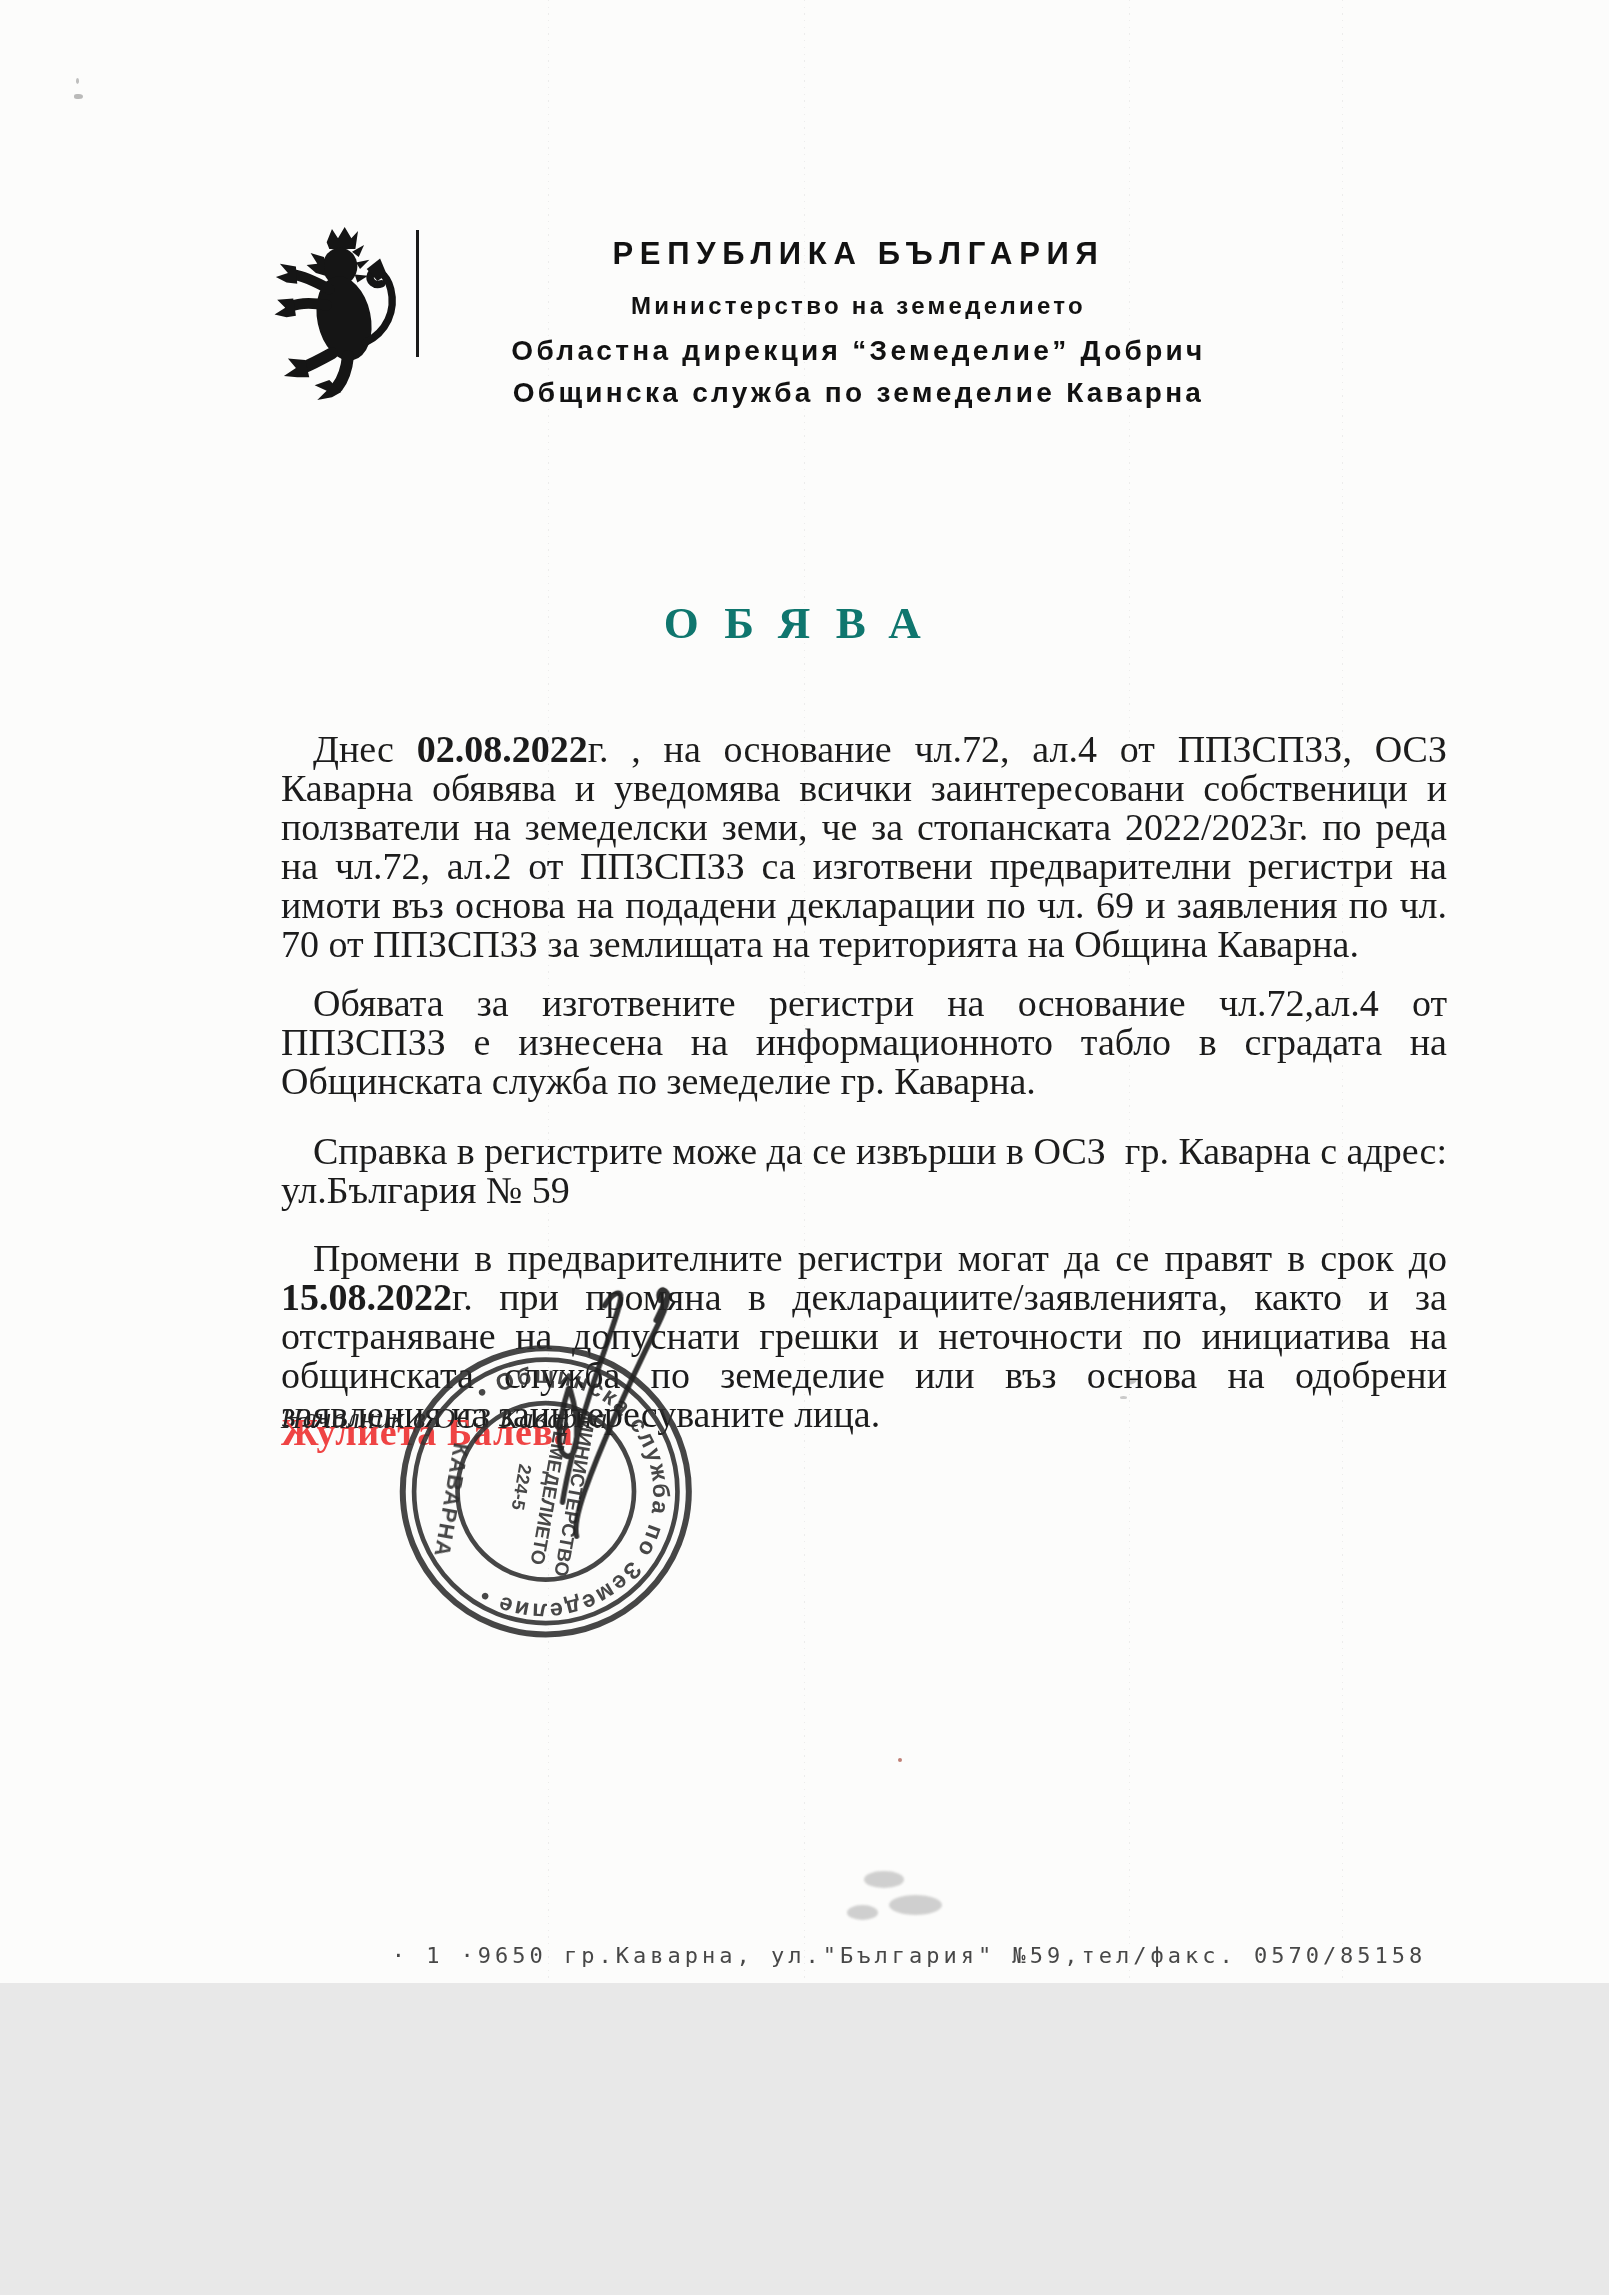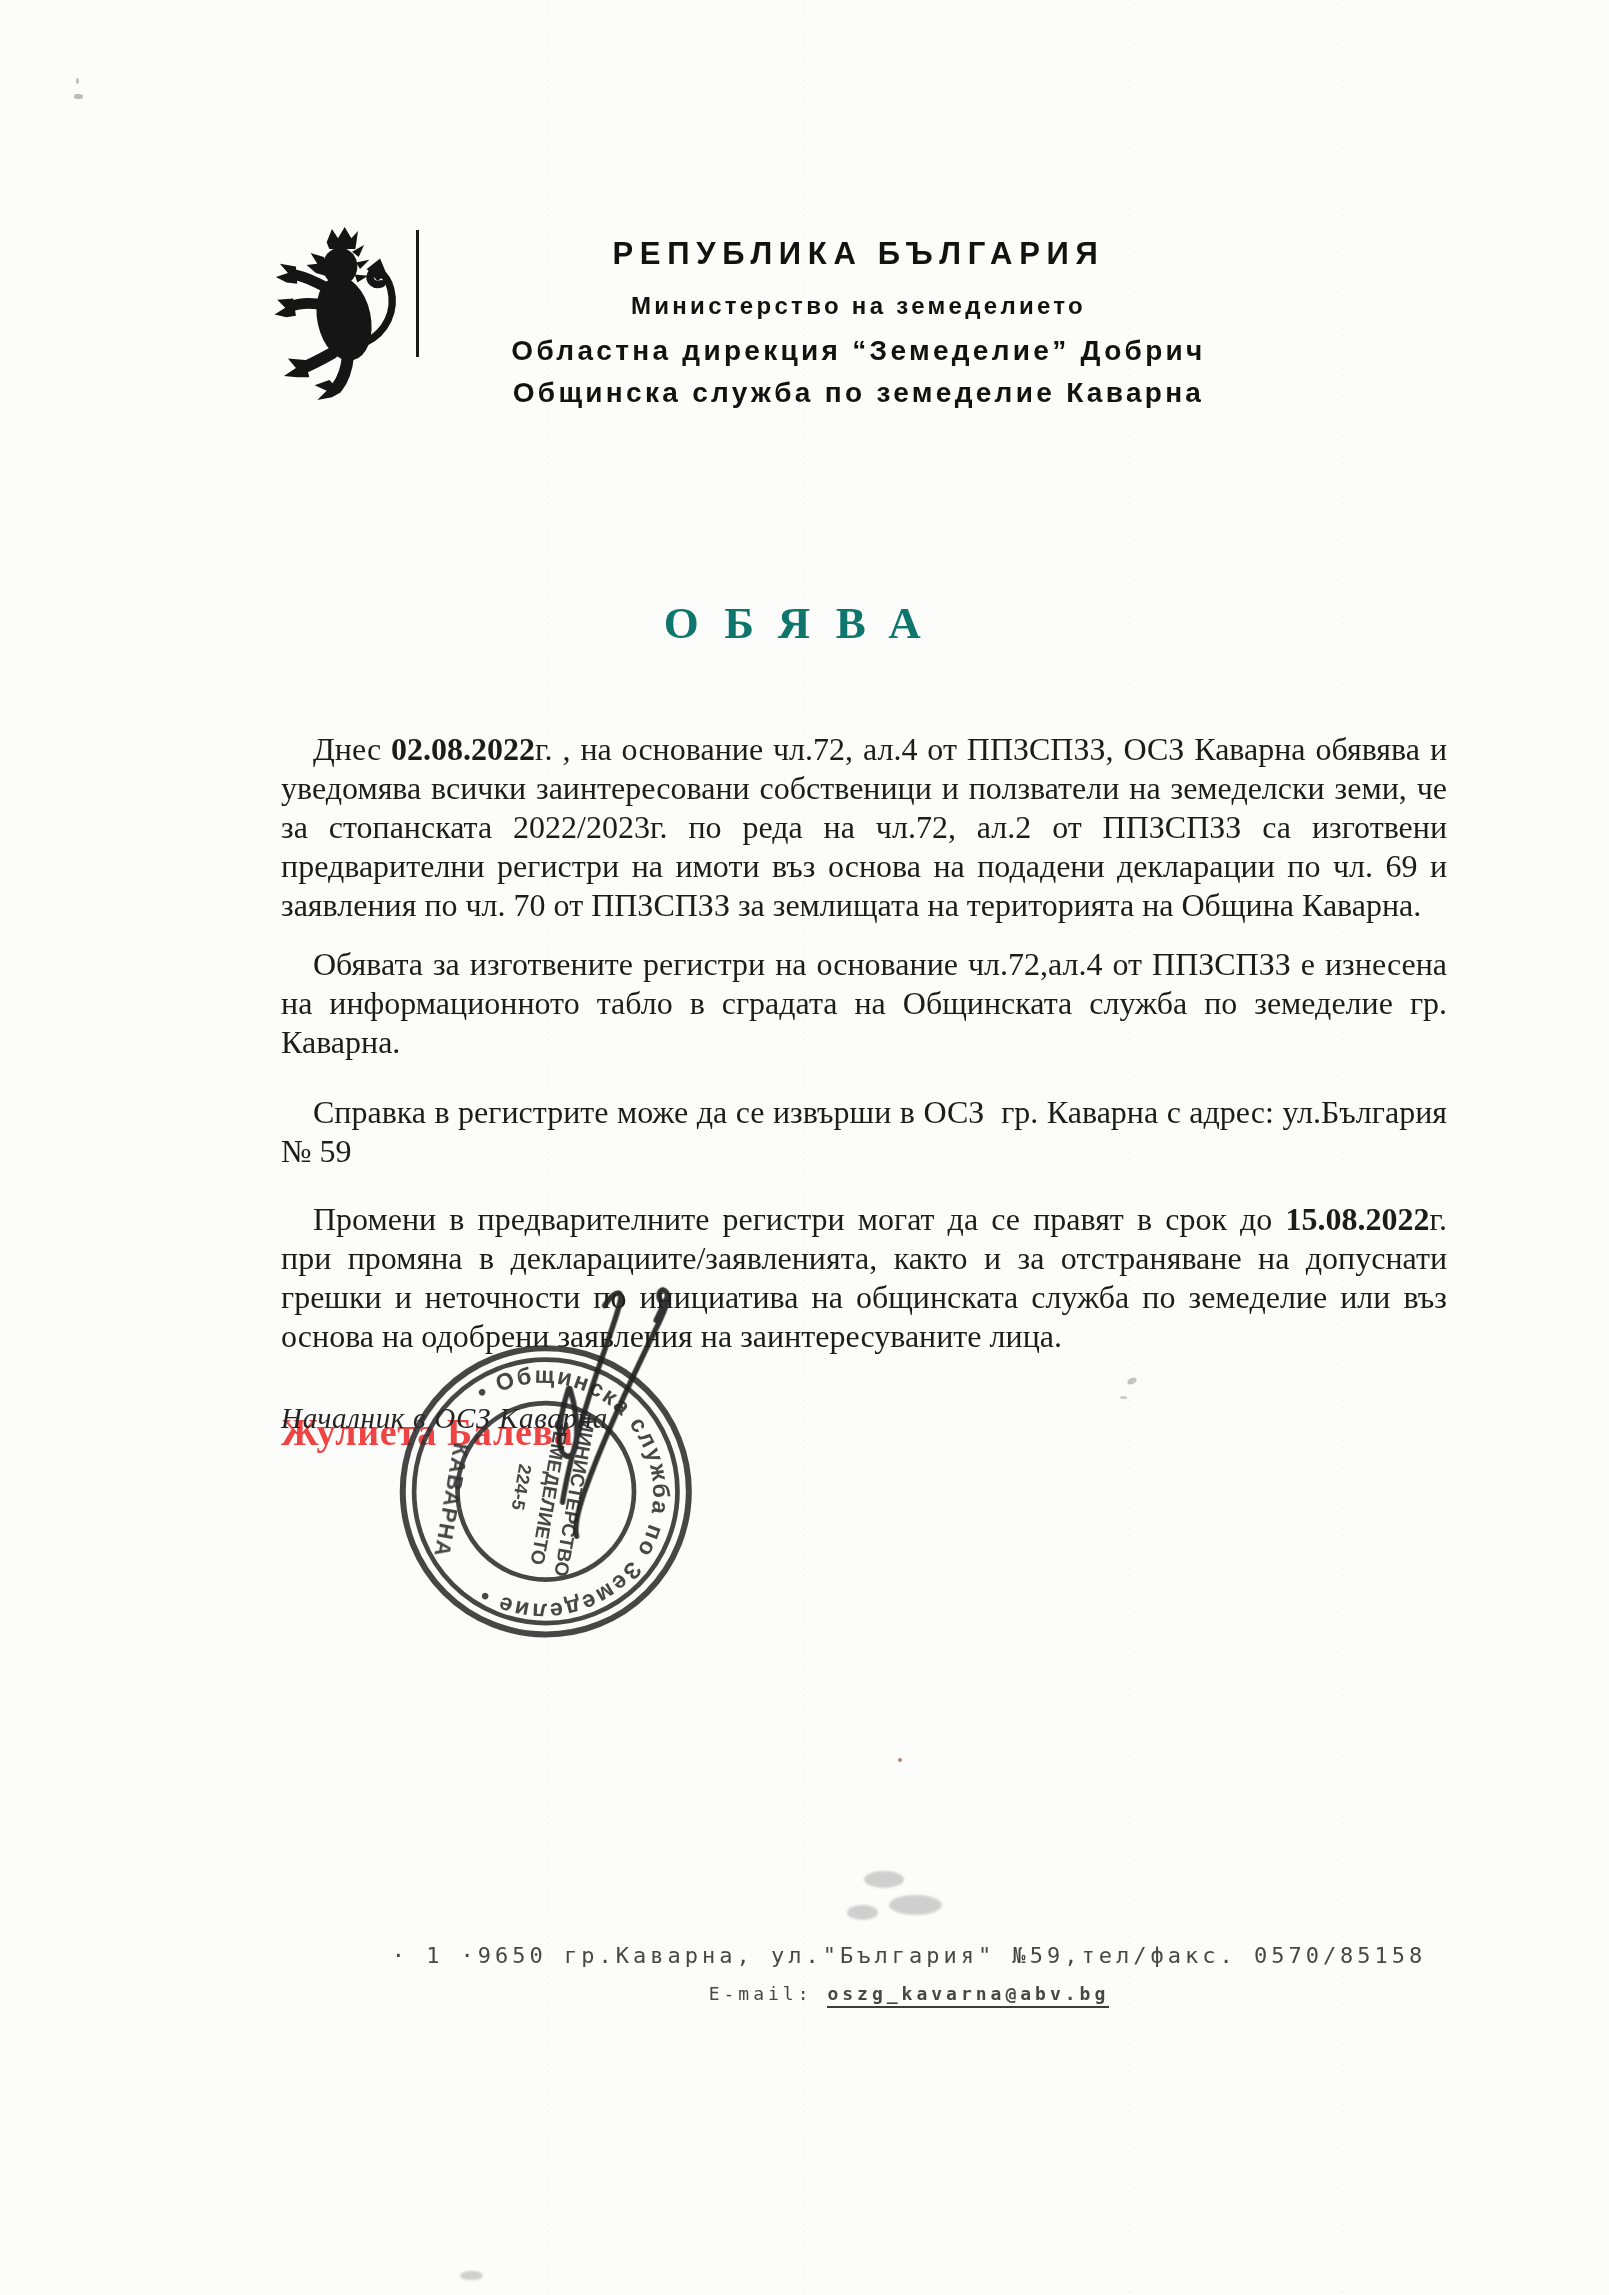--- a/index.html
+++ b/index.html
@@ -1,18 +1,18 @@
 <!DOCTYPE html>
 <html style="font-size:10.7px"><head>
 <meta charset="utf-8">
 <style>
   html,body{margin:0;padding:0;background:#e8e8e8;}
   .page{
     position:relative;
-    width:1610px;height:2295px;
+    width:1610px;height:1983px;
     background:#fcfcfb;
     overflow:hidden;
     font-family:"Liberation Serif", serif;
     color:#1d1d1d;
   }
   
   .scanline{
     position:absolute;top:0;bottom:0;width:1.3px;opacity:.35;
     background:repeating-linear-gradient(to bottom,#cfcfcf 0 1.3px,transparent 1.3px 6.7px);
   }
@@ -31,21 +31,21 @@
   .hdr-l4{font-size:28px;line-height:33px;letter-spacing:3.3px;margin-top:9px;}
   
   .doc-title{
     position:absolute;left:0;top:597px;width:1610px;
     text-align:center;font-size:45px;font-weight:bold;color:#0f766e;
     letter-spacing:25.4px;font-family:"Liberation Serif", serif;
   }
   
   .body-block{
     position:absolute;left:281px;top:730px;width:1166px;
-    font-size:32px;line-height:39px;text-align:justify;
+    font-size:38px;line-height:39px;text-align:justify;
     color:#1c1c1c;
   }
   .para{margin:0;text-indent:32px;white-space:pre-wrap;}
   .para + .para{margin-top:20px;}
   .para.p3{margin-top:31px;}
   .para.p4{margin-top:29px;}
   .b{font-weight:bold;}
   
   .sig-name{
     position:absolute;left:281px;top:1365px;

